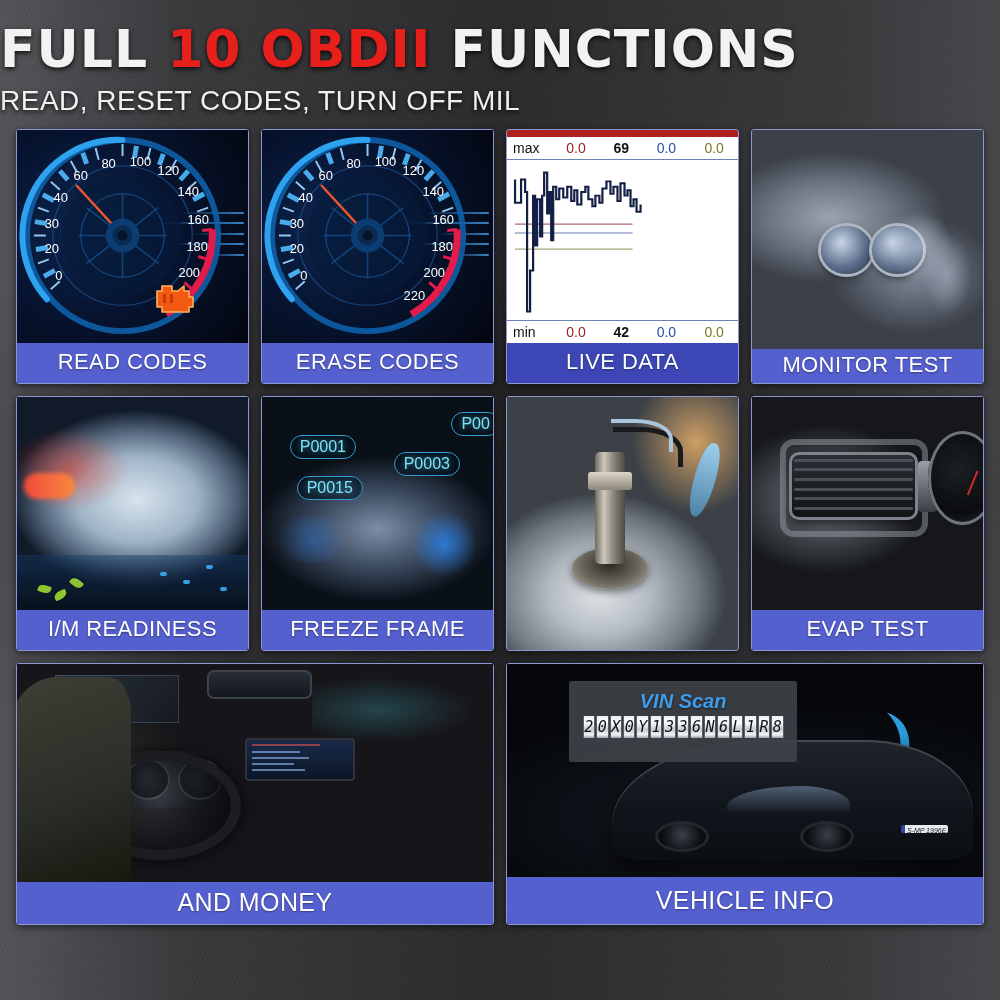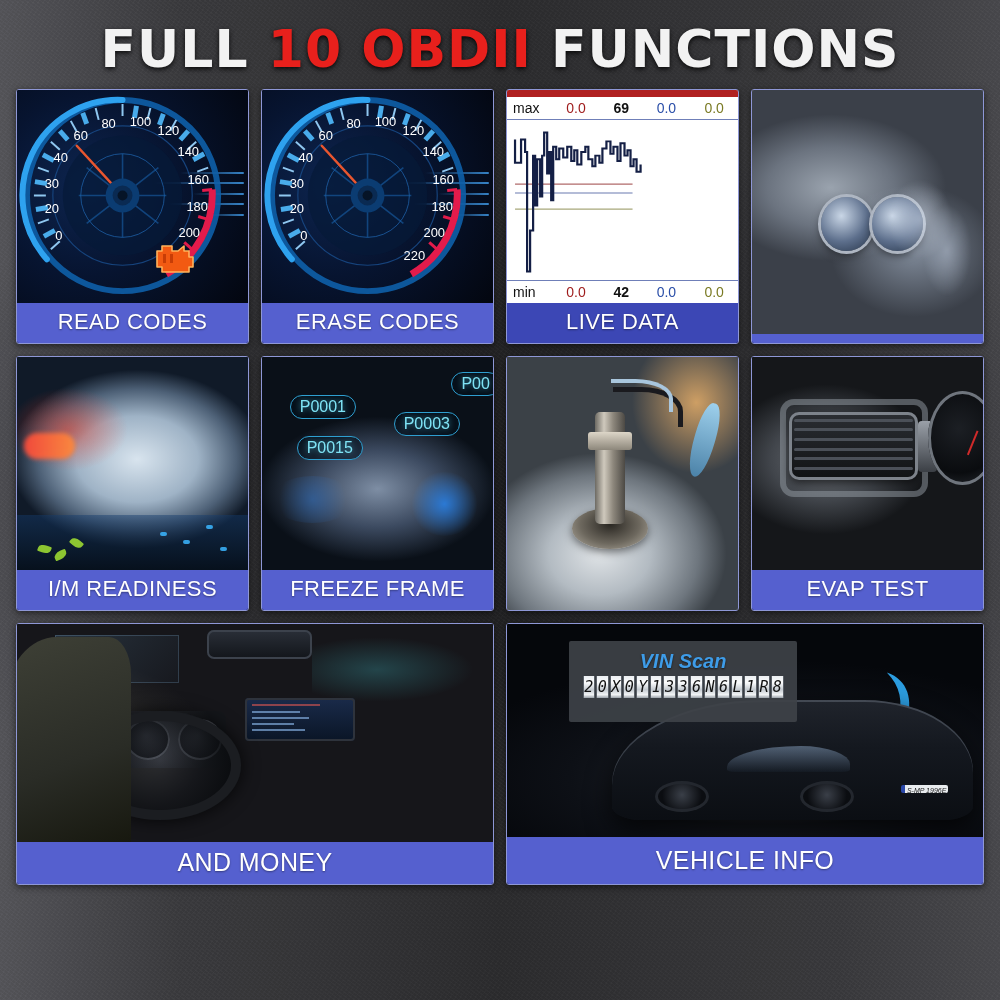--- a/index.html
+++ b/index.html
@@ -22,21 +22,21 @@
     content:"";
     position:absolute; inset:0;
     pointer-events:none;
     background-image:
       repeating-linear-gradient(37deg, rgba(255,255,255,0.018) 0 1px, rgba(0,0,0,0.02) 1px 3px),
       repeating-linear-gradient(-53deg, rgba(255,255,255,0.012) 0 1px, rgba(0,0,0,0.018) 1px 4px);
     opacity:.9;
   }
 
   
-  .header { position: relative; z-index: 3; padding-top: 22px; text-align: center; }
+  .header { position: relative; z-index: 3; padding-top: 22px; }
   .title {
     font-family: "DejaVu Sans", sans-serif;
     font-weight: 800;
     font-size: 52px;
     letter-spacing: 1px;
     color: #f2f2f2;
     text-shadow: 0 2px 5px rgba(0,0,0,.85);
     line-height: 1.05;
     white-space: nowrap;
   }
@@ -274,20 +274,21 @@
   .vi-ground { position:absolute; left:0; bottom:0; width:100%; height:18%;
     background: radial-gradient(ellipse 45% 80% at 55% 10%, rgba(180,195,215,.22) 0%, rgba(0,0,0,0) 72%); }
 </style>
 </head>
 <body>
 
 <div id="page">
 
   <div class="header">
     <div class="title"><span>FULL </span><span class="red">10 OBDII</span><span> FUNCTIONS</span></div>
+    <div class="subtitle">READ, RESET CODES, TURN OFF MIL</div>
   </div>
 
   <div class="grid">
 
     <div class="card">
       <div class="art">
         <div class="speedo-bg"></div>
         <div class="speed-streaks">
           <i style="top:10%;width:60%"></i>
             <i style="top:26%;width:85%"></i>
@@ -489,20 +490,21 @@
 
     <div class="card">
       <div class="art">
         <div class="photo exhaust">
           <div class="exh-tip"></div>
           <div class="exh-tip exh-tip2"></div>
           <div class="smoke"></div>
         </div>
       </div>
       <div class="label tall">
+        <div>MONITOR TEST</div>
       </div>
     </div>
 
     <div class="card">
       <div class="art">
         <div class="photo whitecar">
           <div class="wc-glow"></div>
           <div class="wc-road"></div>
           <div class="wc-dot" style="left:62%;bottom:16%"></div>
           <div class="wc-dot" style="left:72%;bottom:12%"></div>

